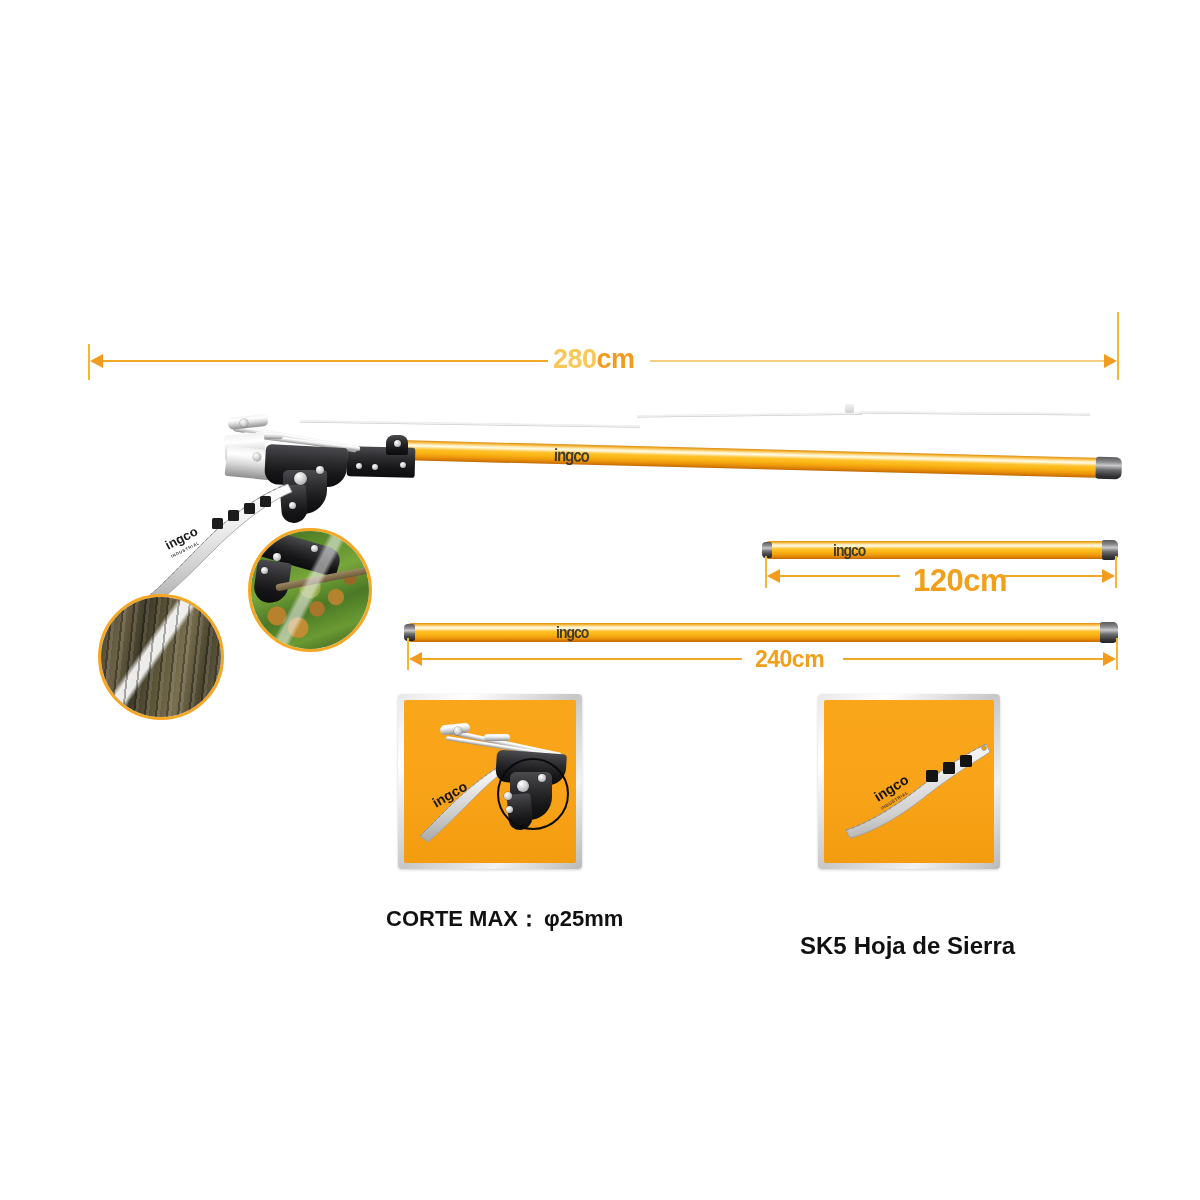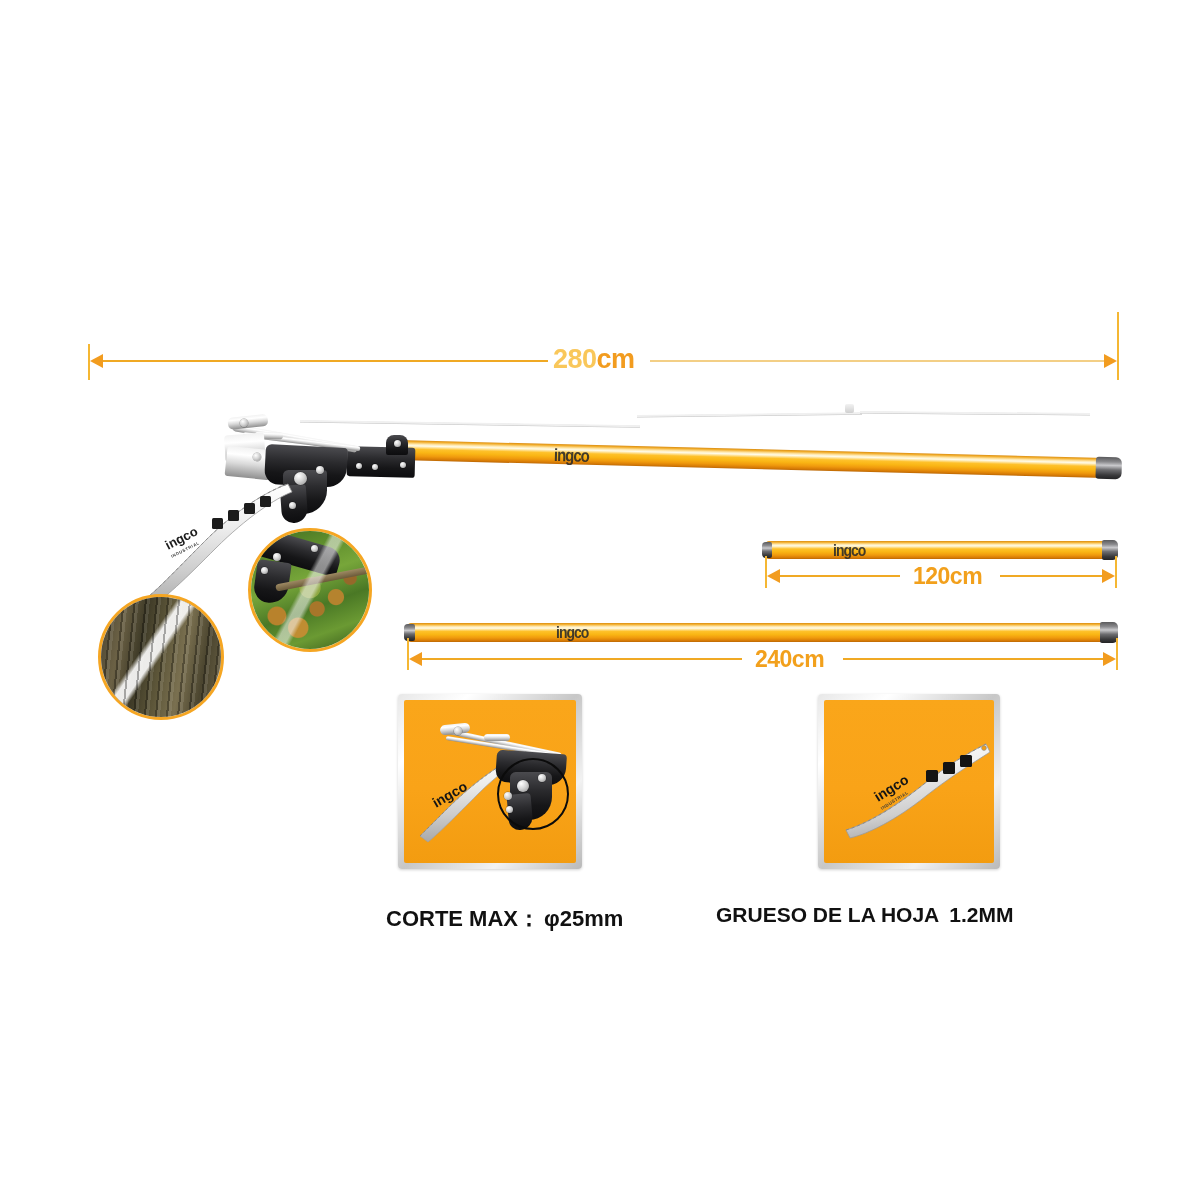--- a/index.html
+++ b/index.html
@@ -236,21 +236,21 @@
   <div>
     <div class="pole-body" style="left:766px; top:541px; width:348px; height:18px;"></div>
     <div class="cap" style="left:762px; top:542px; width:10px; height:16px; border-radius:4px 2px 2px 4px;"></div>
     <div class="cap" style="left:1102px; top:540px; width:16px; height:20px; border-radius:2px 5px 5px 2px;"></div>
     <div class="ingco-logo" style="left:833px; top:542px; font-size:14px; color:#2a2a2a; opacity:.88;">ingco</div>
 
     <div class="ext-line" style="left:765px; top:556px; width:2px; height:32px;"></div>
     <div class="ext-line" style="left:1115px; top:556px; width:2px; height:32px;"></div>
     <div class="arrow left" style="left:767px; top:569px;"></div>
     <div class="dim-line" style="left:780px; top:575px; width:120px;"></div>
-    <div class="dim-label" style="left:913px; top:563px; font-size:23px; color:#f2a01c;">120cm</div>
+    <div class="dim-label" style="left:913px; top:563px; font-size:31px; color:#f2a01c;">120cm</div>
     <div class="dim-line" style="left:1000px; top:575px; width:102px;"></div>
     <div class="arrow right" style="left:1102px; top:569px;"></div>
   </div>
 
   <div>
     <div class="pole-body" style="left:408px; top:623px; width:706px; height:19px;"></div>
     <div class="cap" style="left:404px; top:624px; width:11px; height:17px; border-radius:4px 2px 2px 4px;"></div>
     <div class="cap" style="left:1100px; top:622px; width:18px; height:21px; border-radius:2px 5px 5px 2px;"></div>
     <div class="ingco-logo" style="left:556px; top:624px; font-size:14px; color:#2a2a2a; opacity:.88;">ingco</div>
 
@@ -318,18 +318,18 @@
         <text x="40" y="68" font-family="Liberation Sans, sans-serif" font-size="14" font-weight="900" fill="#141414" transform="rotate(-32 40 68)">ingco</text>
         <text x="44" y="76" font-family="Liberation Sans, sans-serif" font-size="4.4" font-weight="700" fill="#3a3a3a" letter-spacing="0.5" transform="rotate(-32 44 76)">INDUSTRIAL</text>
       </svg>
     </div>
   </div>
 
   <div class="caption" style="left:386px; top:904px; font-size:22px;">
     <span>CORTE MAX：</span><span style="margin-left:4px;">φ25mm</span>
   </div>
 
-  <div class="caption" style="left:716px; top:903px; font-size:21px;">
-    <span>GRUESO DE LA HOJA</span><span style="margin-left:10px;">1.2MM</span>
-  </div>
-
+
+  <div class="caption" style="left:800px; top:932px; font-size:24px;">
+    <span>SK5</span><span style="margin-left:7px;">Hoja de Sierra</span>
+  </div>
 
 </div>
 
 </body></html>

